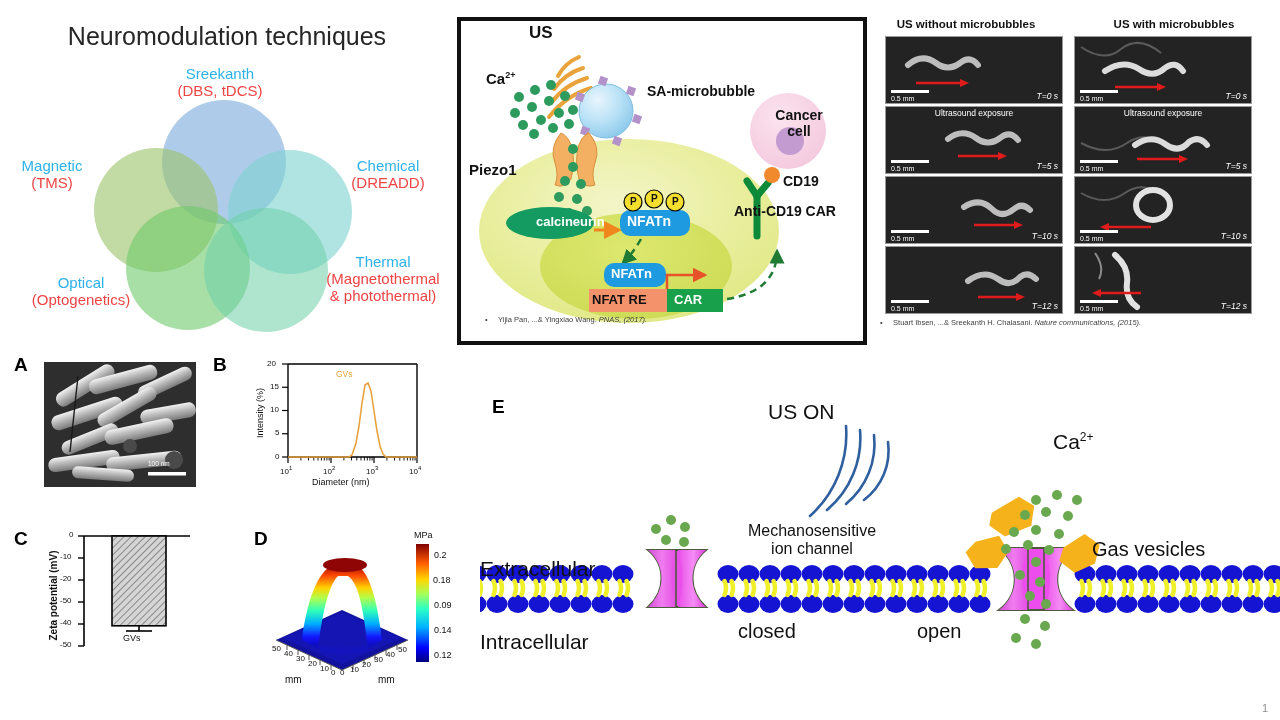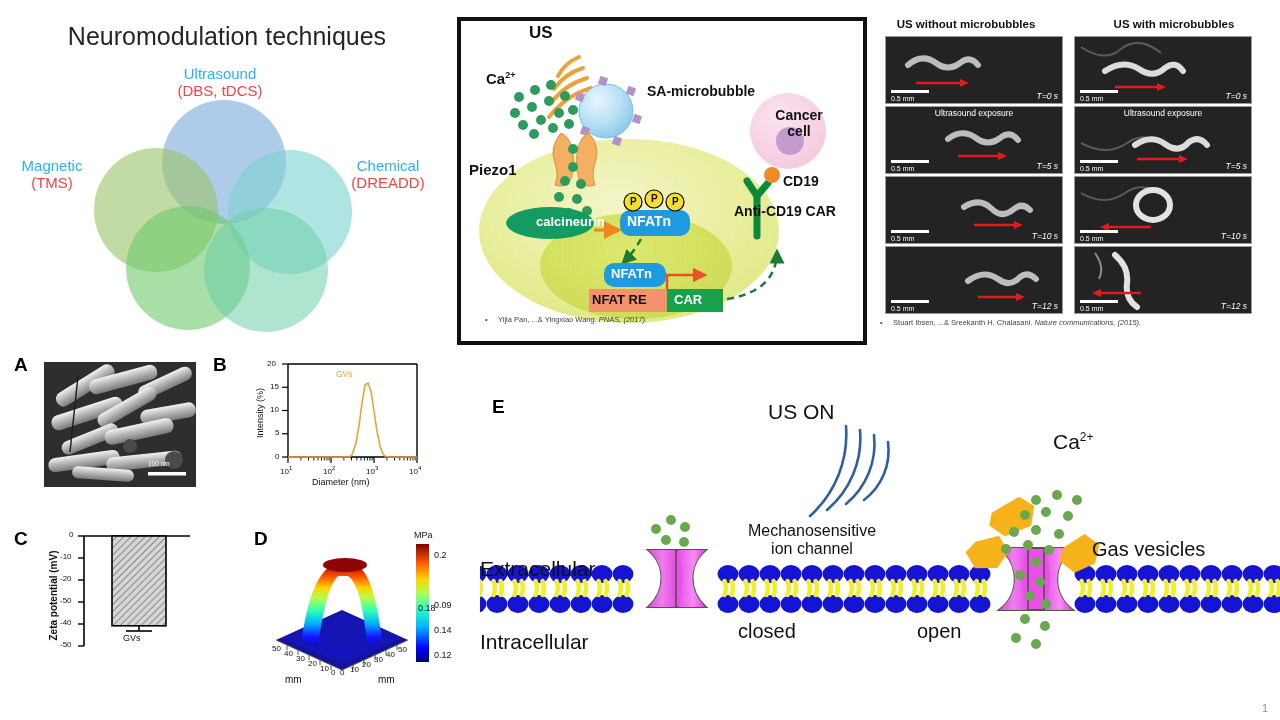--- a/index.html
+++ b/index.html
@@ -71,30 +71,39 @@
     <g style="mix-blend-mode:multiply">
       <circle cx="196" cy="62" r="62" fill="#8fb8e0" fill-opacity="0.72"></circle>
       <circle cx="262" cy="112" r="62" fill="#7fd4d0" fill-opacity="0.62"></circle>
       <circle cx="128" cy="110" r="62" fill="#9dc46c" fill-opacity="0.62"></circle>
       <circle cx="160" cy="168" r="62" fill="#6ec96a" fill-opacity="0.60"></circle>
       <circle cx="238" cy="170" r="62" fill="#6ecfa8" fill-opacity="0.55"></circle>
     </g>
   </svg>
 
   <div class="venn-lab" id="lab-electrical">
-    <span class="hl">Ultrasound</span>
+    <span class="hl">Sreekanth</span>
     <span class="sub">(DBS, tDCS)</span>
   </div>
   <div class="venn-lab" id="lab-magnetic">
     <span class="hl">Magnetic</span>
     <span class="sub">(TMS)</span>
   </div>
   <div class="venn-lab" id="lab-chemical">
     <span class="hl">Chemical</span>
     <span class="sub">(DREADD)</span>
+  </div>
+  <div class="venn-lab" id="lab-optical">
+    <span class="hl">Optical</span>
+    <span class="sub">(Optogenetics)</span>
+  </div>
+  <div class="venn-lab" id="lab-thermal">
+    <span class="hl">Thermal</span>
+    <span class="sub">(Magnetothermal</span>
+    <span class="sub">&amp; photothermal)</span>
   </div>
 </div>
 
 <div class="abs" id="mech-panel">
 
   <svg width="402" height="320" style="position:absolute;left:0;top:0;">
     <defs>
       <radialGradient id="cellgrad" cx="45%" cy="35%" r="70%">
         <stop offset="0%" stop-color="#f4f5c8"></stop>
         <stop offset="60%" stop-color="#e8ee9d"></stop>
@@ -532,21 +541,21 @@
   <div class="ticklbl" style="left:72px;top:140px;font-size:8px;">0</div>
   <div class="ticklbl" style="left:82px;top:137px;font-size:8px;">10</div>
   <div class="ticklbl" style="left:94px;top:132px;font-size:8px;">20</div>
   <div class="ticklbl" style="left:106px;top:127px;font-size:8px;">30</div>
   <div class="ticklbl" style="left:118px;top:122px;font-size:8px;">40</div>
   <div class="ticklbl" style="left:130px;top:117px;font-size:8px;">50</div>
   <div class="axlabel" style="left:17px;top:146px;font-size:10px;">mm</div>
   <div class="axlabel" style="left:110px;top:146px;font-size:10px;">mm</div>
   <div class="axlabel" style="left:146px;top:2px;font-size:9px;">MPa</div>
   <div class="ticklbl" style="left:166px;top:22px;font-size:9px;">0.2</div>
-  <div class="ticklbl" style="left:150px;top:47px;font-size:9px;margin-top:28px;">0.18</div>
+  <div class="ticklbl" style="left:165px;top:47px;font-size:9px;">0.18</div>
   <div class="ticklbl" style="left:166px;top:72px;font-size:9px;">0.09</div>
   <div class="ticklbl" style="left:166px;top:97px;font-size:9px;">0.14</div>
   <div class="ticklbl" style="left:166px;top:122px;font-size:9px;">0.12</div>
 </div>
 
 <div class="abs panel-letter" style="left:492px;top:396px;">E</div>
 <div class="abs" id="memb-panel">
   <svg width="800" height="300">
     <defs>
       <linearGradient id="chanL" x1="0" y1="0" x2="1" y2="0">

